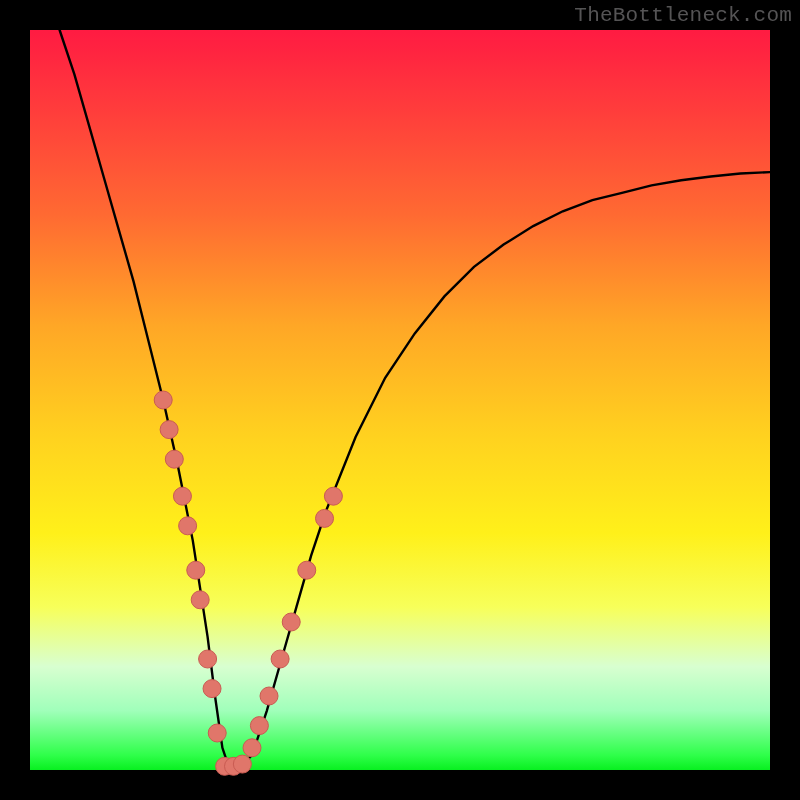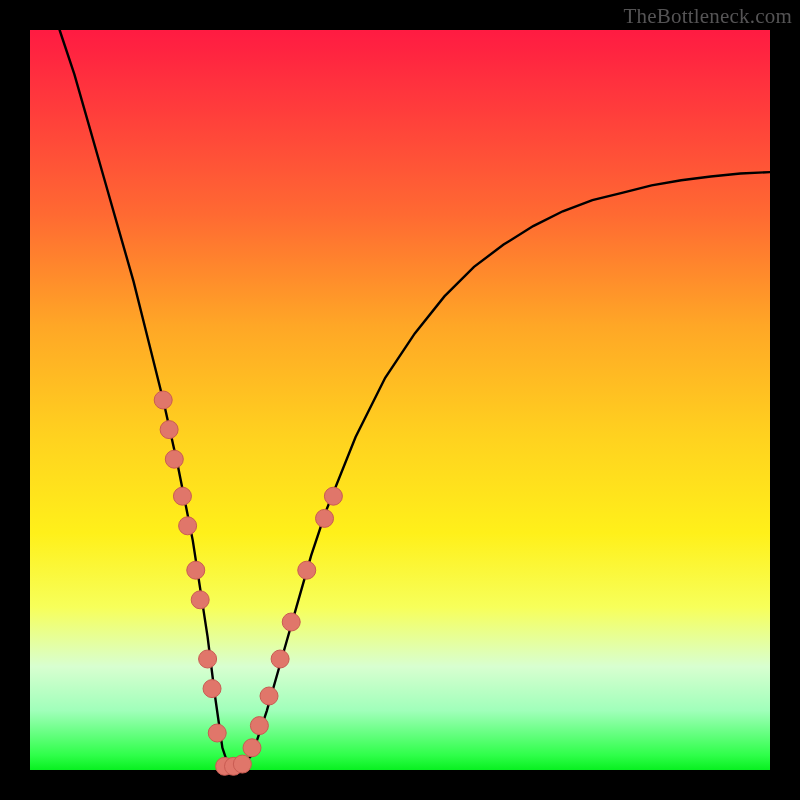--- a/index.html
+++ b/index.html
@@ -39,21 +39,21 @@
     );
   }
   .watermark {
     position: absolute;
     top: 4px;
     right: 8px;
     color: #555455;
     font-size: 21px;
     font-weight: 400;
     letter-spacing: 0.2px;
-    font-family: Liberation Serif, serif;
+    font-family: Liberation Mono, monospace;
   }
   svg.curve {
     position: absolute;
     left: 0;
     top: 0;
     width: 740px;
     height: 740px;
     overflow: visible;
   }
 </style>

